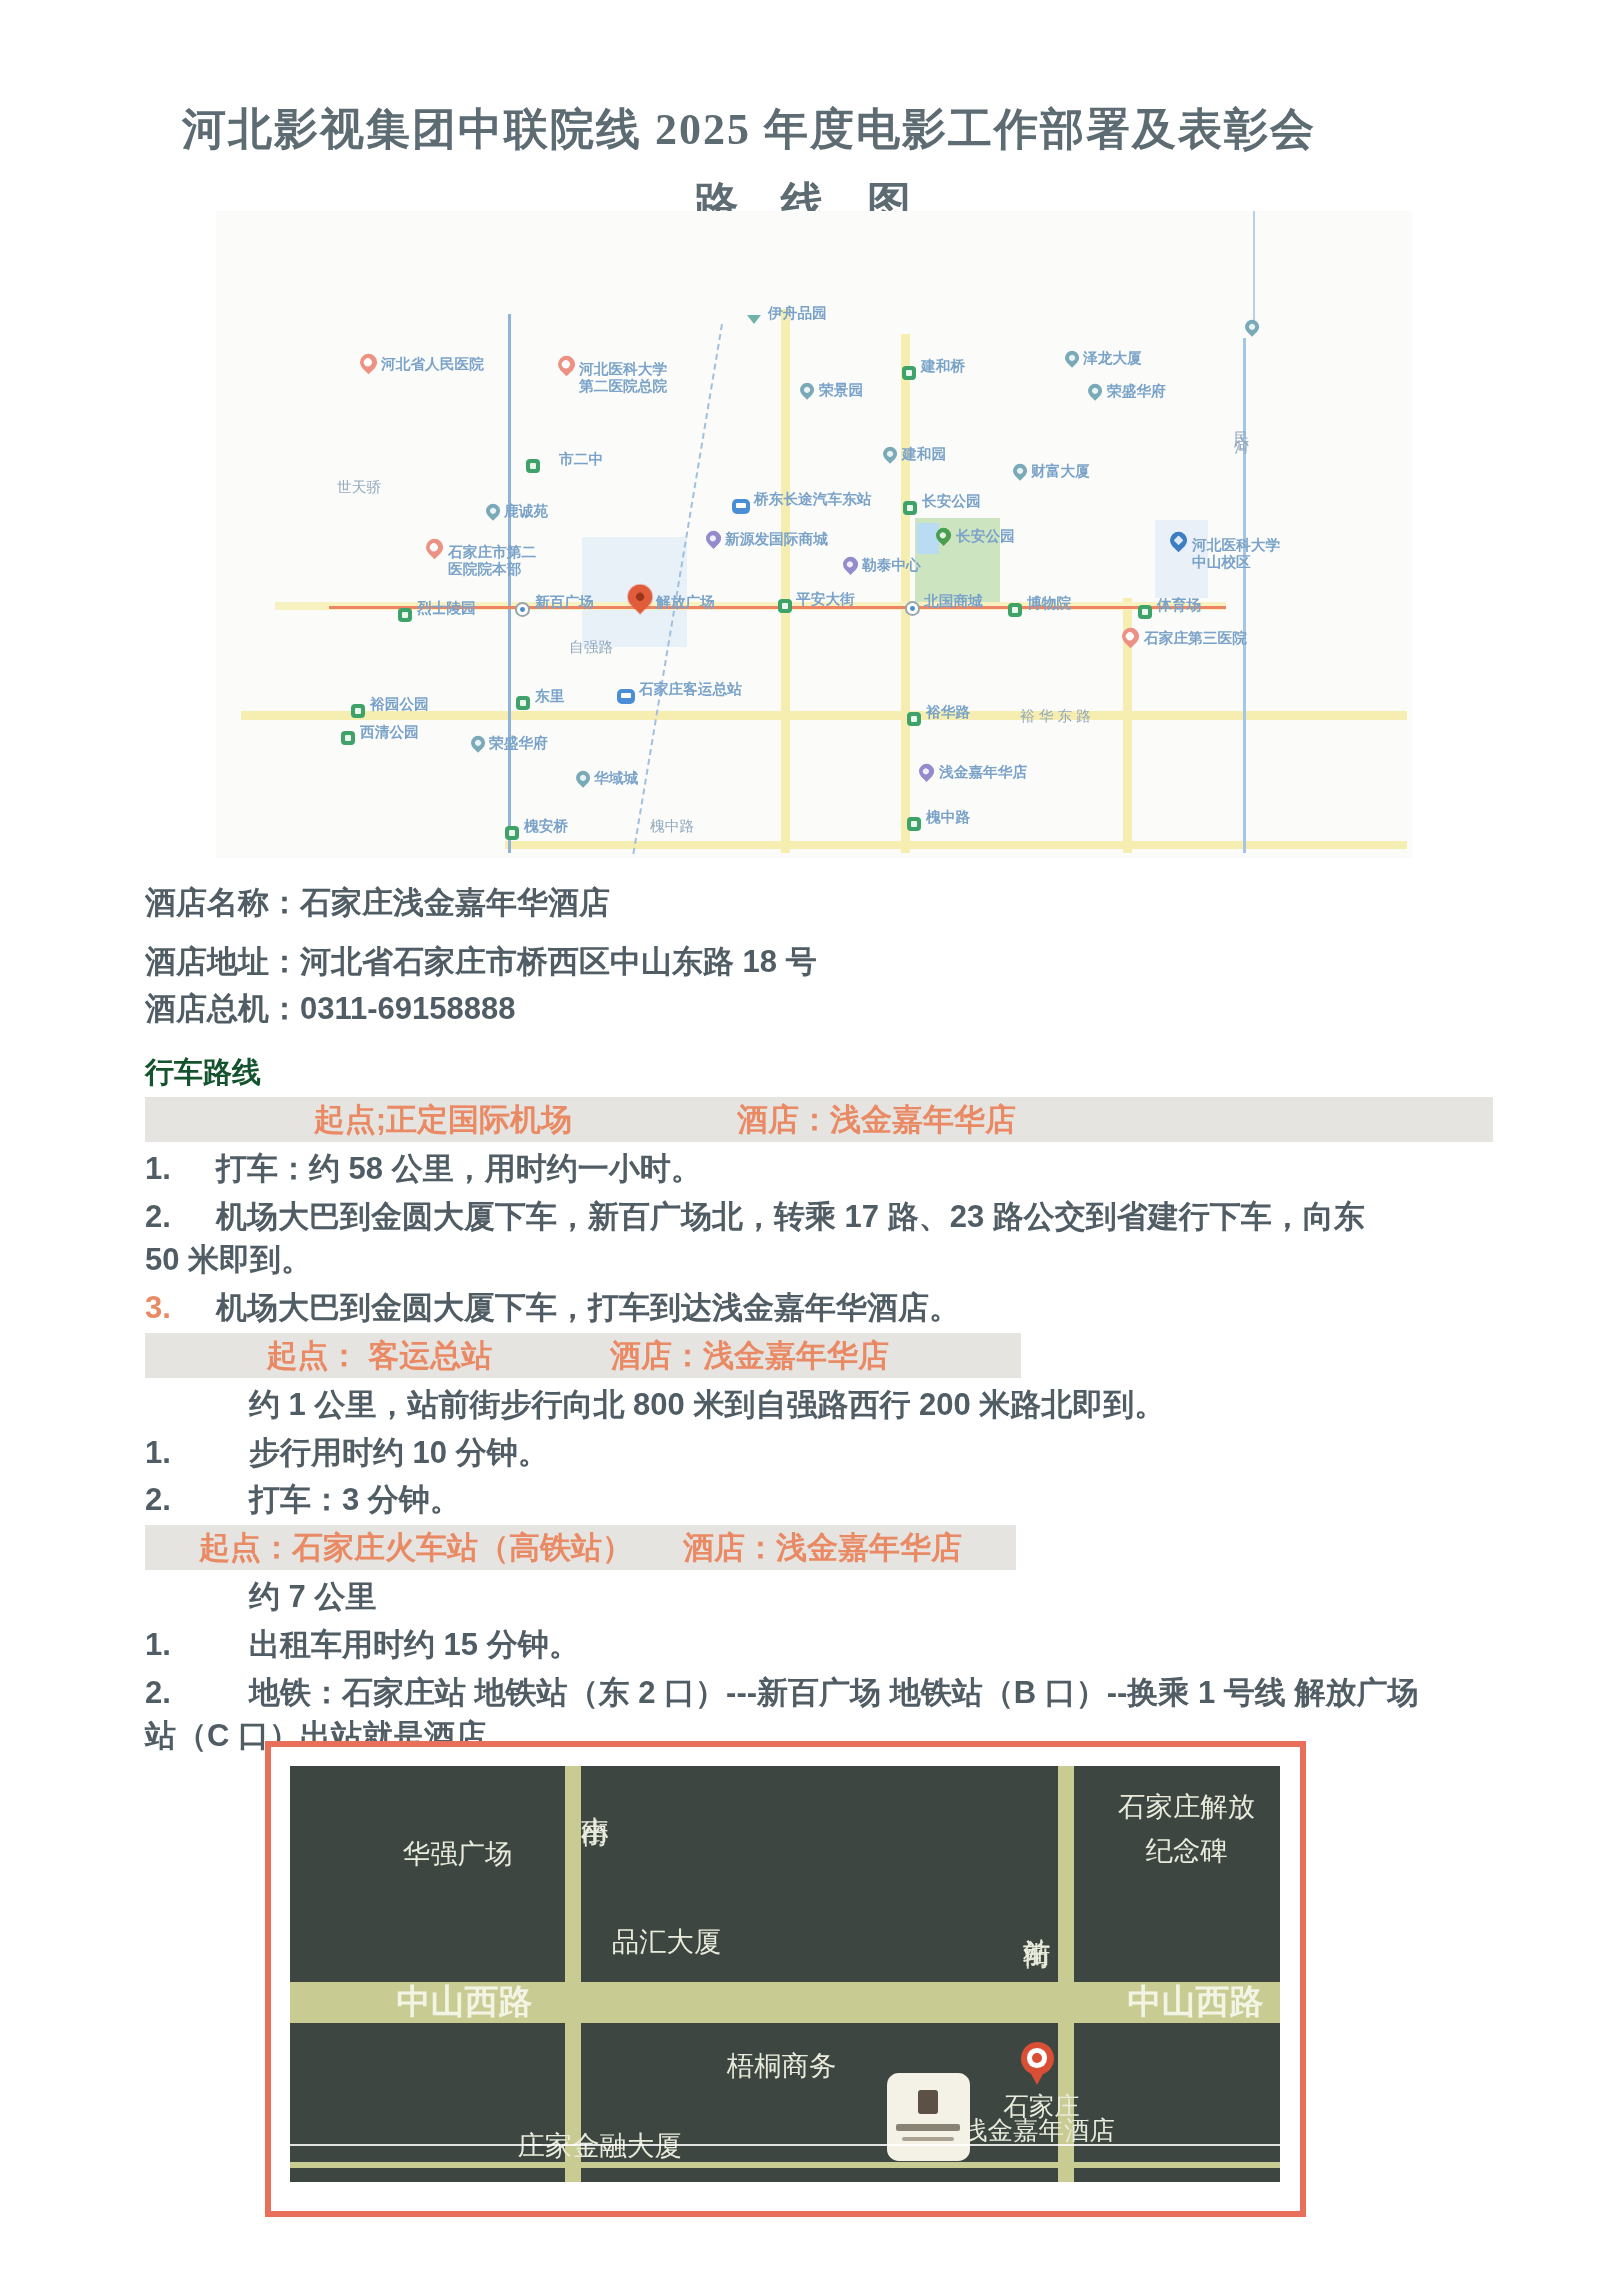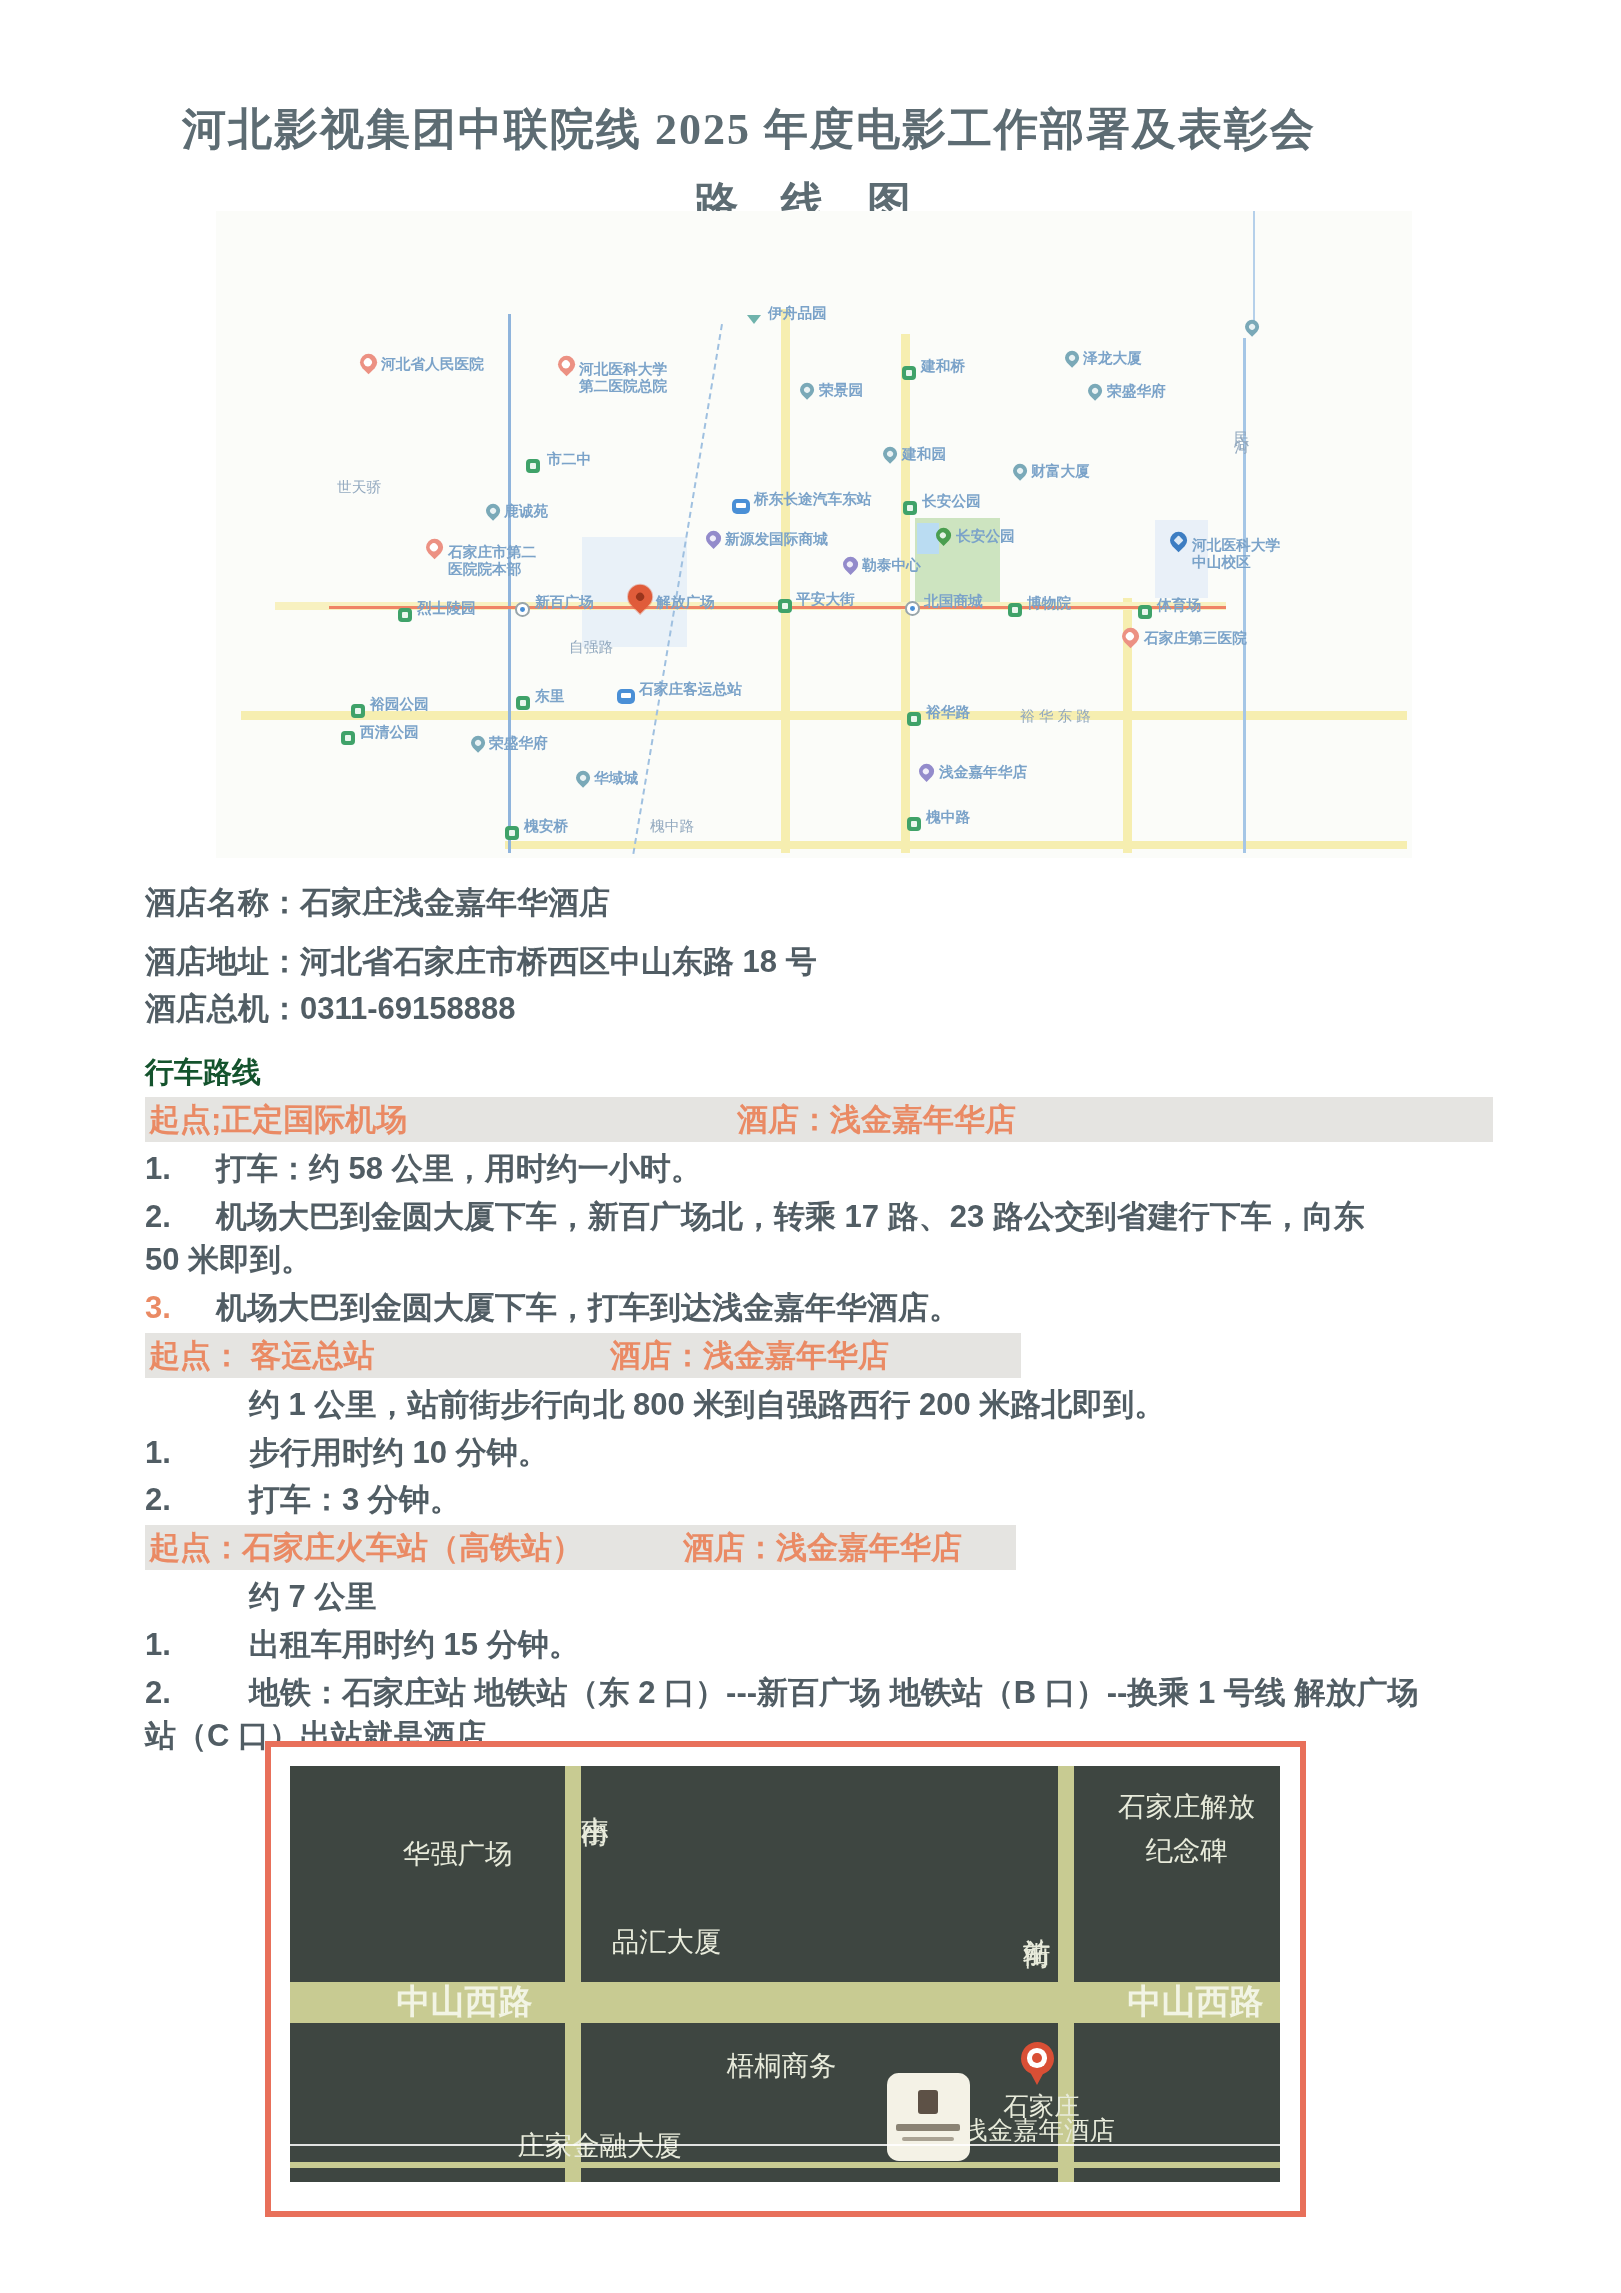--- a/index.html
+++ b/index.html
@@ -45,21 +45,21 @@
   .mk-greenpin::after{content:"";position:absolute;left:4.4px;top:4.4px;width:5.9px;height:5.9px;background:#e4f3e4;border-radius:50%;}
   .mk-arrow{width:0;height:0;border-left:7.8px solid transparent;border-right:7.8px solid transparent;border-top:9.8px solid #6fb3ac;}
 
   
   #textblock{position:absolute;left:145px;top:880px;width:1348px;font-size:31px;font-weight:700;color:#515d64;}
   #textblock p{margin:0;}
   .hline{margin-bottom:13.7px !important;line-height:45px;}
   .hline2{margin-bottom:2px !important;line-height:45px;}
   #route-heading{font-size:29px;font-weight:600;color:#14532d;line-height:41px;margin-top:21.6px !important;}
   .band{background:#e5e4e1;color:#ea8a64;height:45px;line-height:45px;margin-top:3.9px;margin-bottom:3.9px;padding-left:3.9px;}
-  .band .origin{display:inline-block;}
+  .band .origin{display:inline-block;text-align:center;}
   .item{line-height:43px;margin-top:4.9px !important;}
   .item .num{display:inline-block;min-width:71px;}
   .item .numwide{min-width:104px;}
   .num-orange{color:#ea8a64;}
   .note{line-height:43px;margin-top:4.9px !important;padding-left:104px;}
 
   
   #botmap{position:absolute;left:265px;top:1741px;width:1041px;height:476px;
           border:6.9px solid #e8705a;background:#ffffff;box-sizing:border-box;}
   #botdark{position:absolute;left:18.6px;top:18.6px;width:990px;height:416px;background:#3e4641;overflow:hidden;}
@@ -104,21 +104,21 @@
     <div class="mk mk-hospital" style="left: 144px; top: 143px;"></div>
     <div class="plabel" style="left: 165px; top: 145px;">
       <div>河北省人民医院</div>
     </div>
     <div class="mk mk-hospital" style="left: 342px; top: 145px;"></div>
     <div class="plabel" style="left: 363px; top: 150px;">
       <div>河北医科大学</div>
       <div>第二医院总院</div>
     </div>
     <div class="mk mk-metro" style="left: 310px; top: 248px;"></div>
-    <div class="plabel" style="left: 331px; top: 240px;">
+    <div class="plabel" style="left: 343px; top: 240px;">
       <div>市二中</div>
     </div>
     <div class="plabel gray" style="left: 121px; top: 268px;">
       <div>世天骄</div>
     </div>
     <div class="mk mk-teal" style="left: 270px; top: 293px;"></div>
     <div class="plabel" style="left: 288px; top: 292px;">
       <div>鹿诚苑</div>
     </div>
     <div class="mk mk-hospital" style="left: 210px; top: 328px;"></div>

